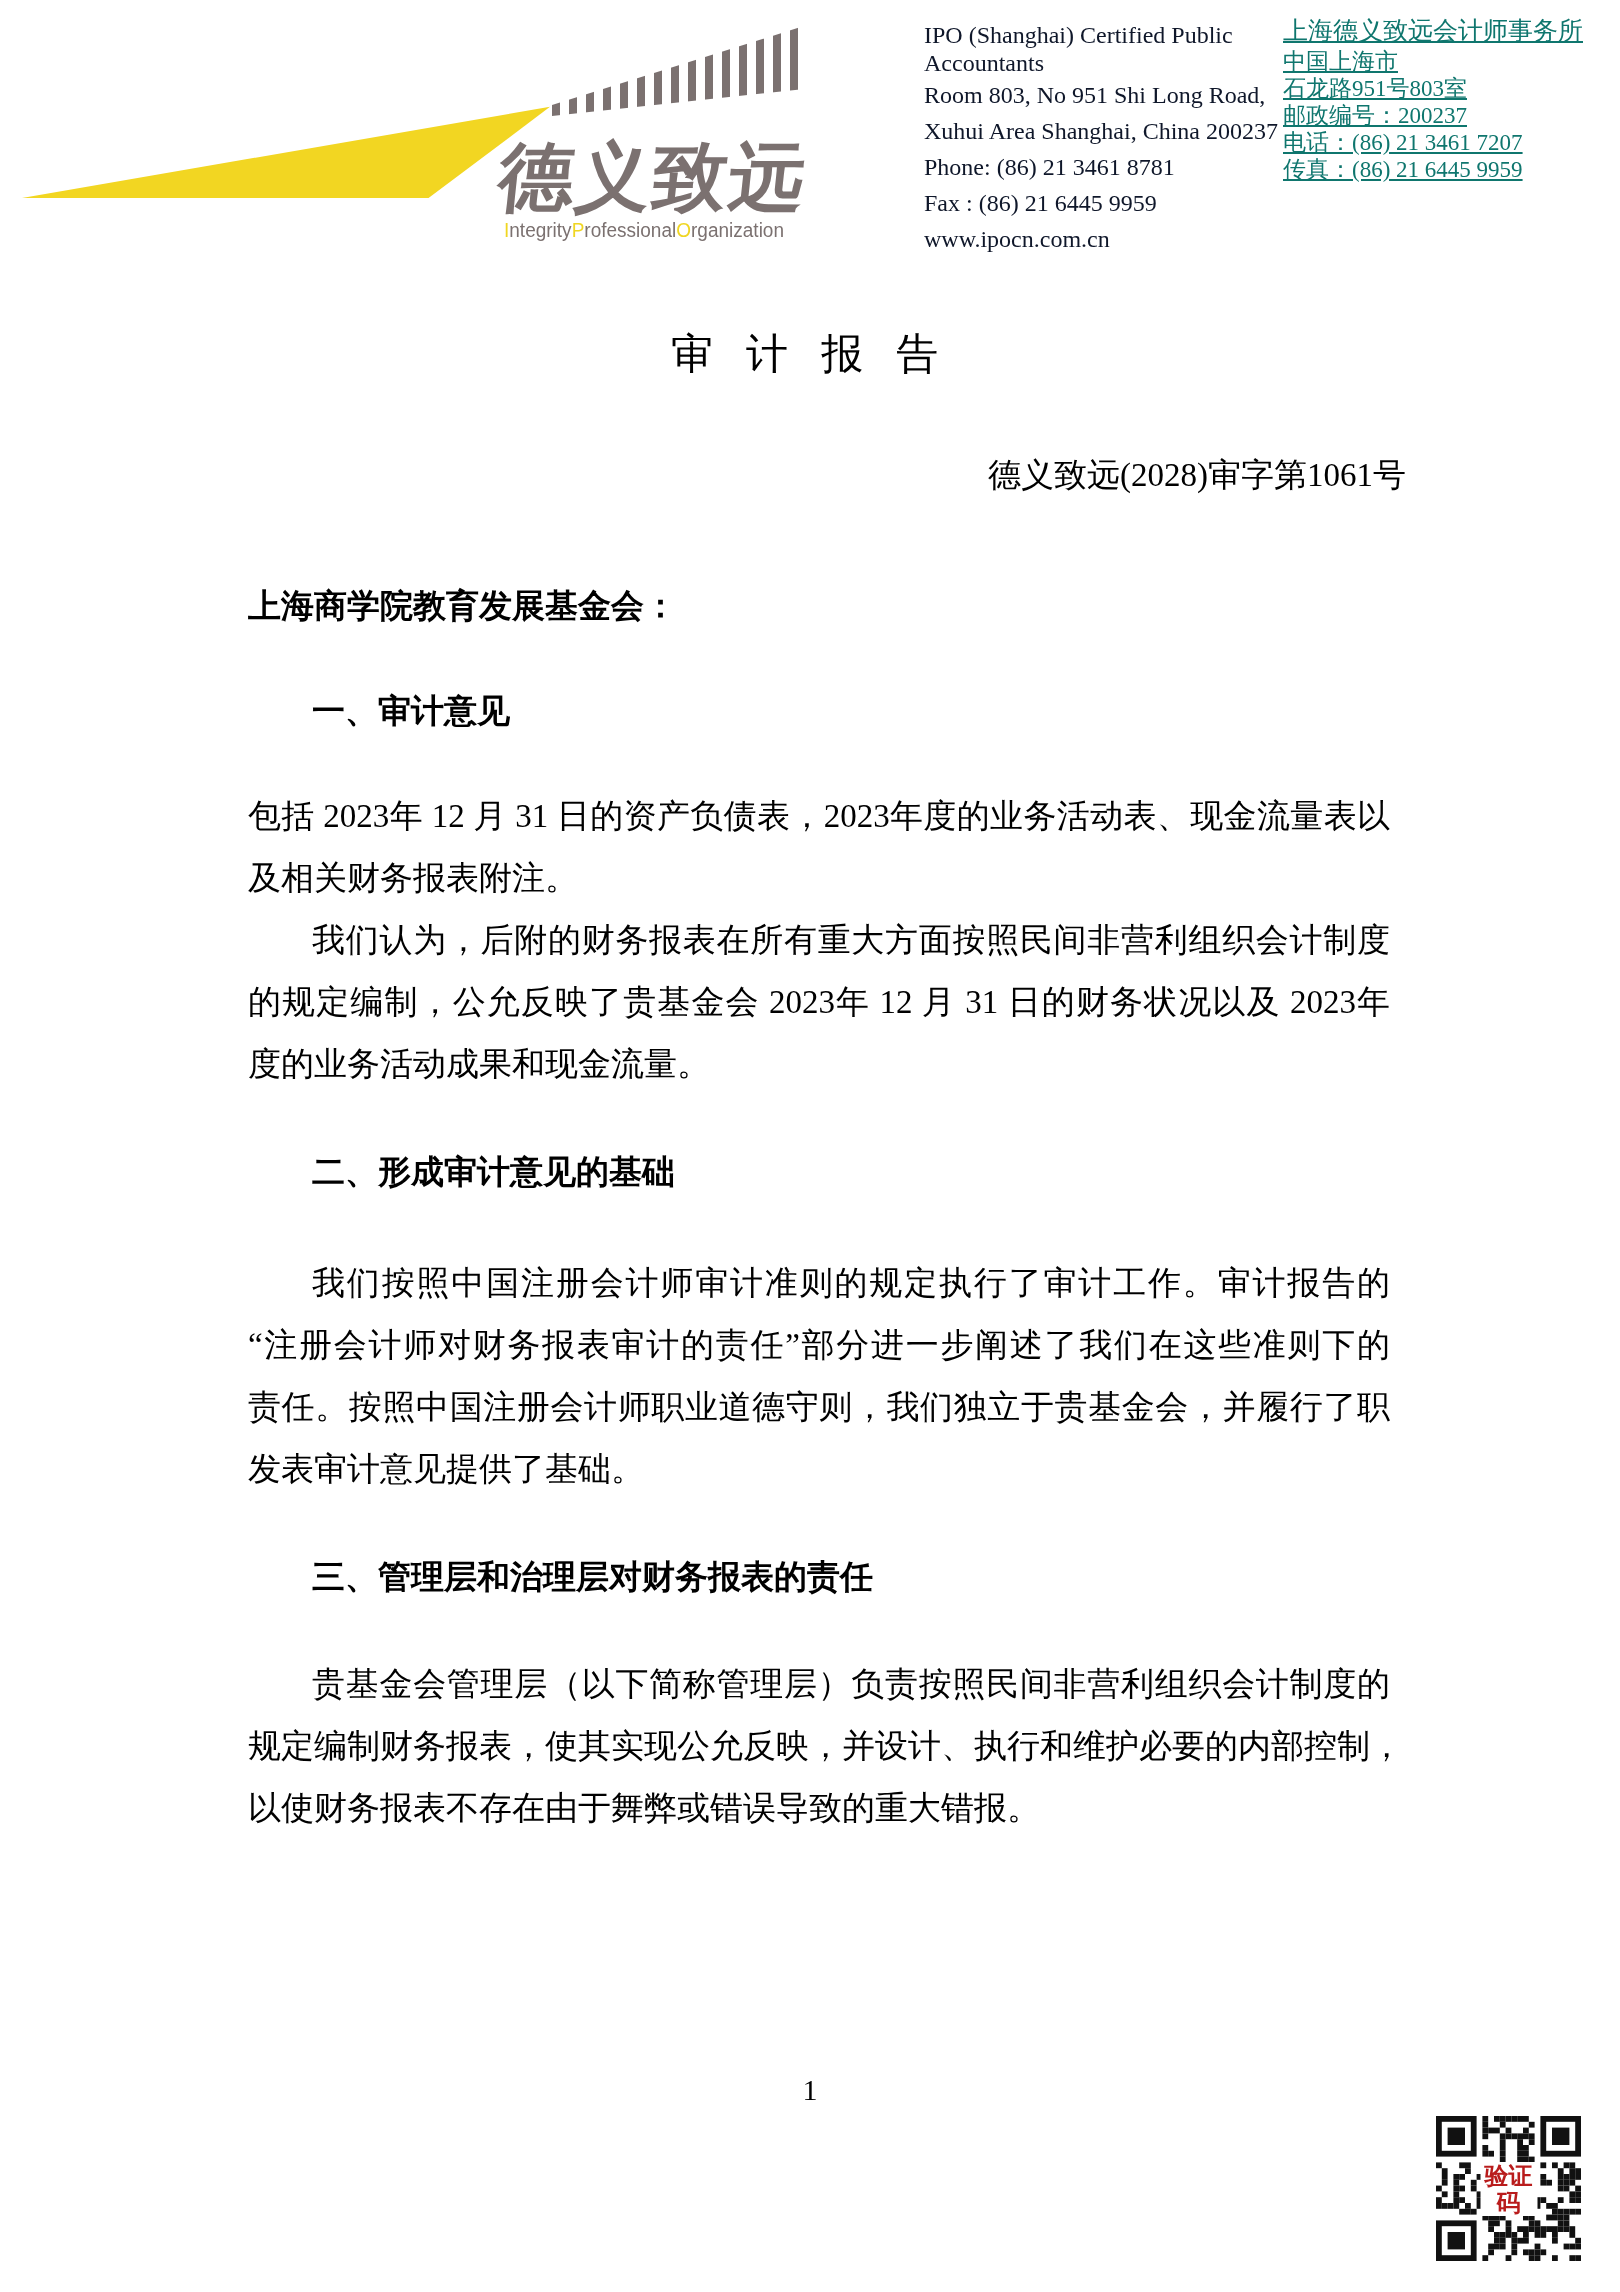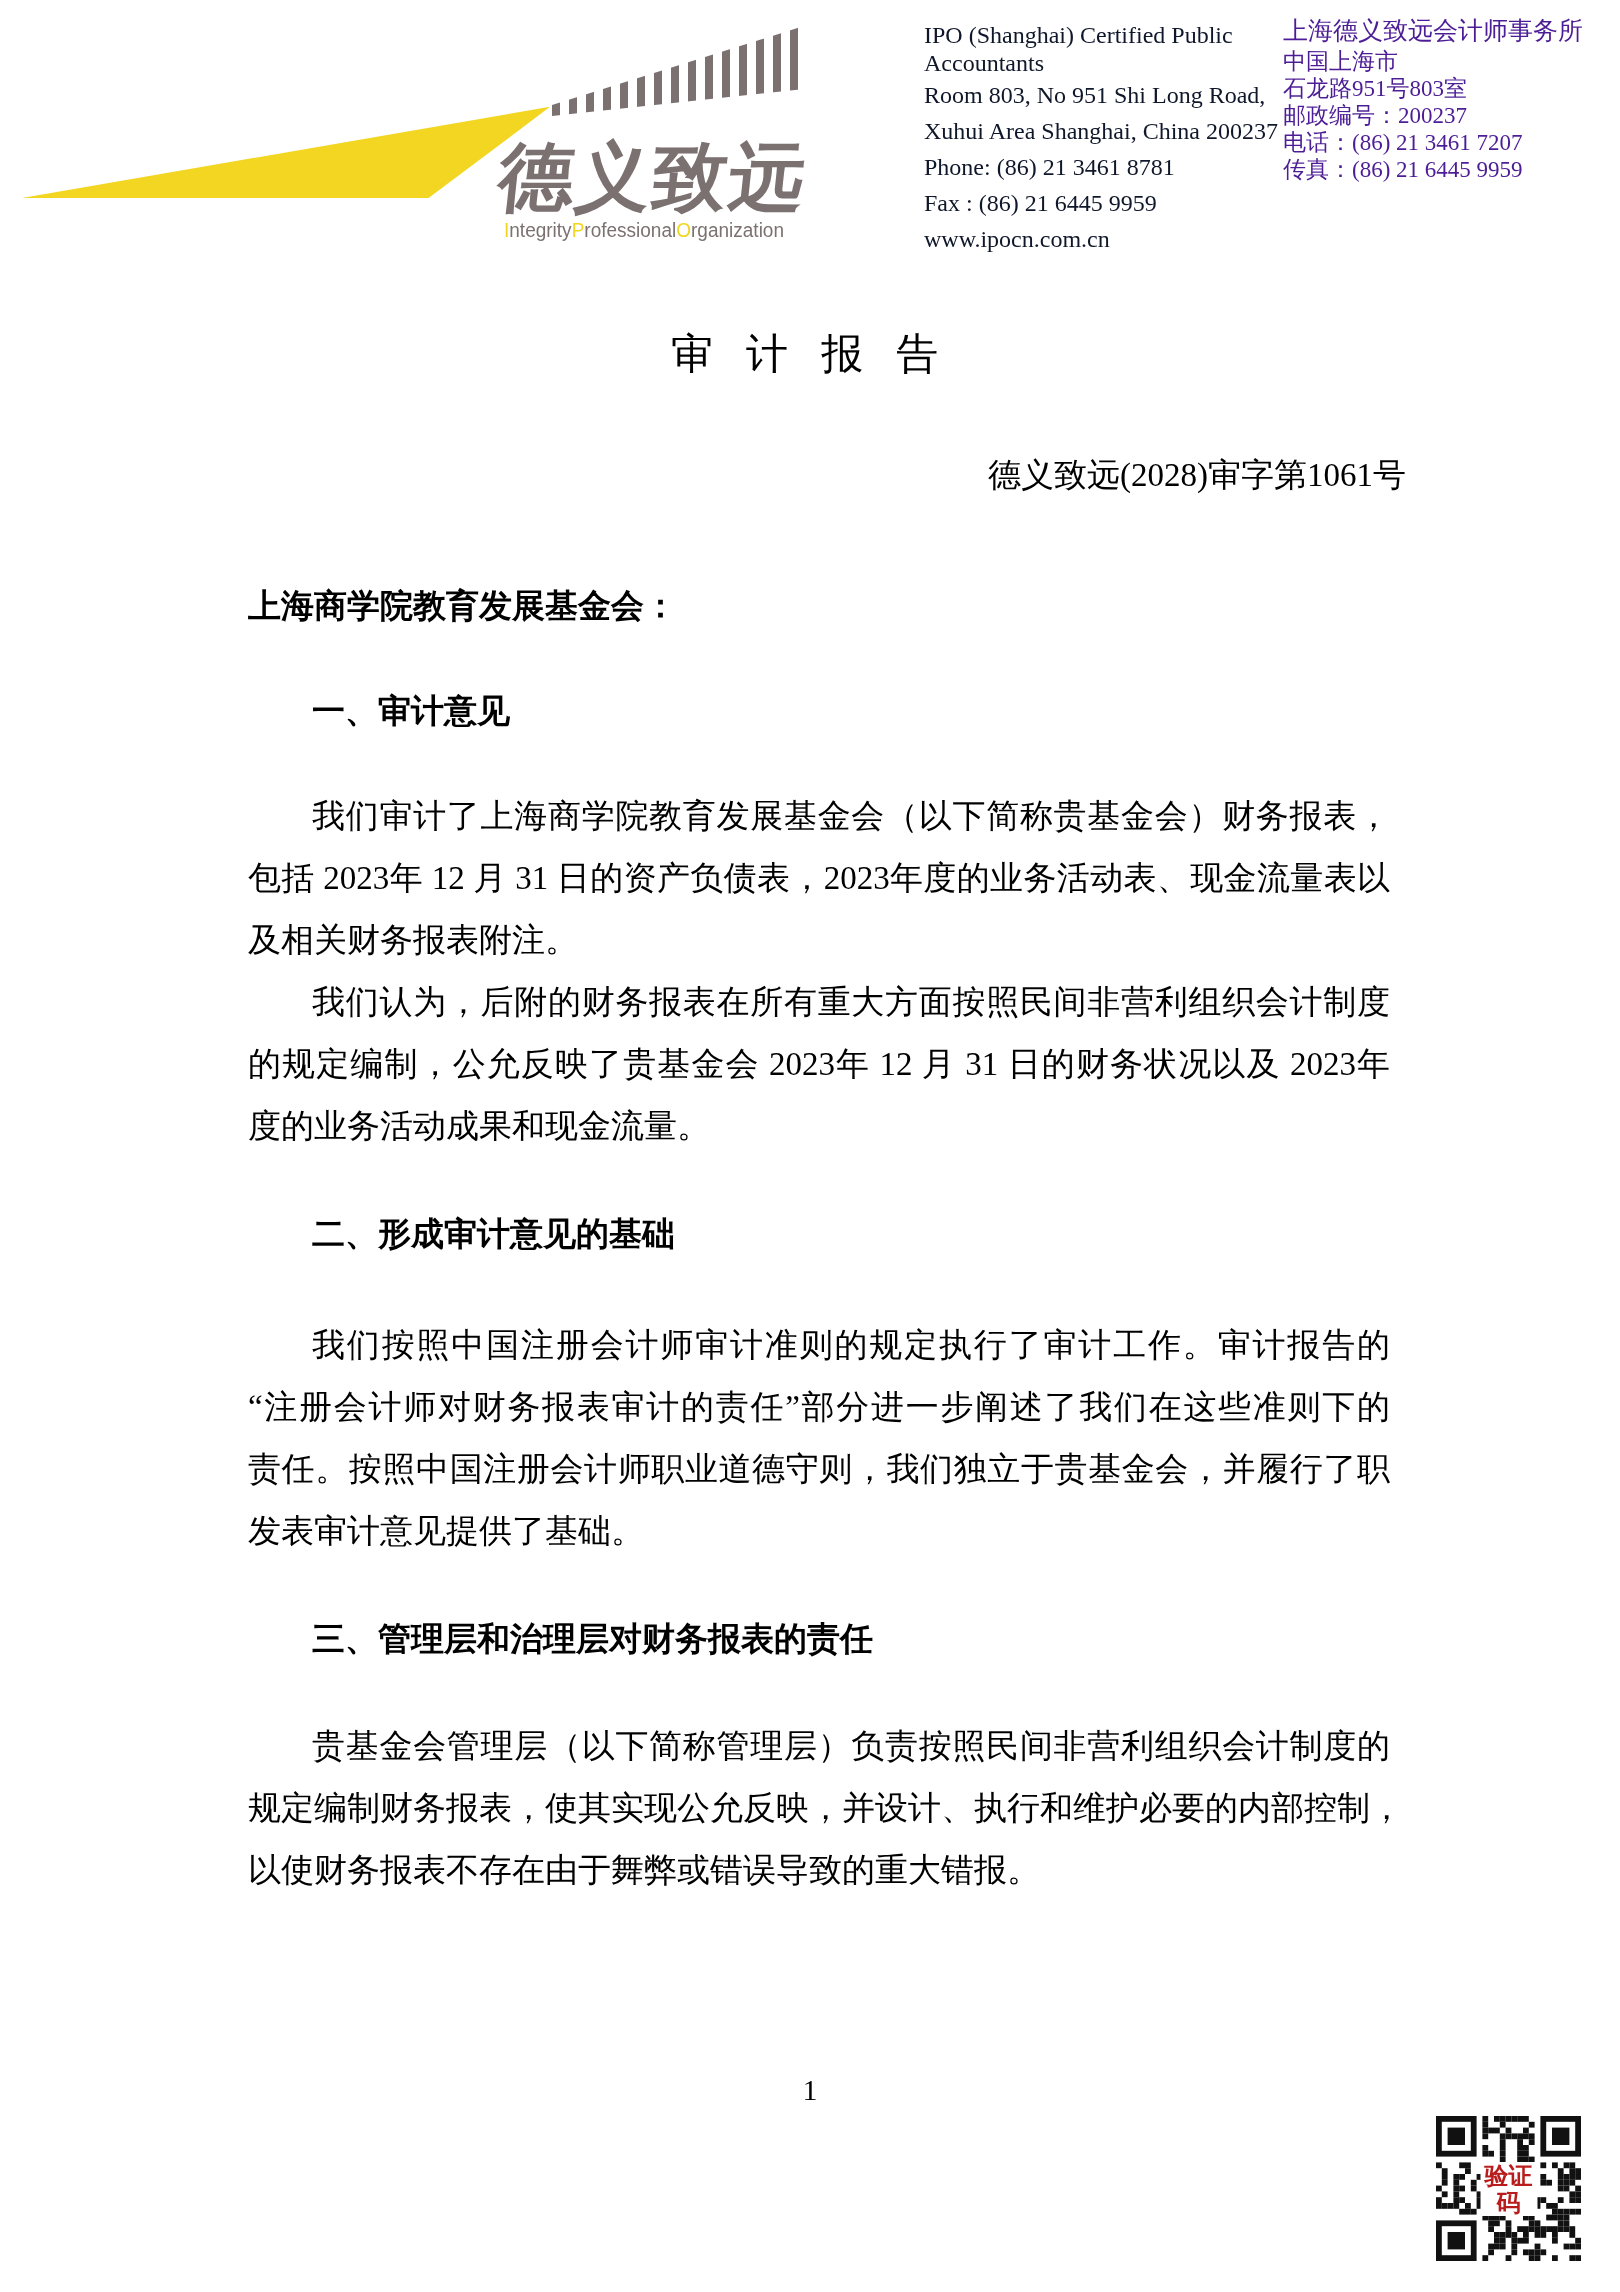--- a/index.html
+++ b/index.html
@@ -39,21 +39,21 @@
   
   .contact-en{
     position:absolute;left:924px;top:19.6px;width:356px;
     font-family:"Liberation Serif", serif;font-size:24px;color:#0f172a;
   }
   .contact-en div{height:36px;line-height:30px;white-space:nowrap;}
   .contact-en div:nth-child(1){height:28px;}
   .contact-en div:nth-child(2){height:32px;}
   .contact-cn{
     position:absolute;left:1283px;top:16px;width:330px;
-    font-family:"Liberation Serif", serif;font-size:23px;color:#4c1d95;
+    font-family:"Liberation Serif", serif;font-size:23px;color:#0f766e;text-decoration:underline;
   }
   .contact-cn div{height:27px;line-height:27px;white-space:nowrap;}
   .contact-cn div:nth-child(1){font-size:25px;height:32px;line-height:30px;}
   
   .doc-title{
     position:absolute;left:0;top:326px;width:1620px;
     text-align:center;
     font-family:"Liberation Sans", sans-serif;
     font-weight:normal;font-size:42px;letter-spacing:10.7px;
     white-space:nowrap;
@@ -134,21 +134,20 @@
   </div>
 
   <div class="doc-title">审 计 报 告</div>
   <div class="doc-number">德义致远(2028)审字第1061号</div>
 
   <div class="body-block">
     <div class="bline salutation">上海商学院教育发展基金会：</div>
 
     <div class="sec-heading h1">一、审计意见</div>
     <div class="para p1">
-      <div class="bline indent jline">我们审计了上海商学院教育发展基金会（以下简称贵基金会）财务报表，</div>
       <div class="bline jline">包括 2023年 12 月 31 日的资产负债表，2023年度的业务活动表、现金流量表以</div>
       <div class="bline lastline">及相关财务报表附注。</div>
     </div>
     <div class="para">
       <div class="bline indent jline">我们认为，后附的财务报表在所有重大方面按照民间非营利组织会计制度</div>
       <div class="bline jline">的规定编制，公允反映了贵基金会 2023年 12 月 31 日的财务状况以及 2023年</div>
       <div class="bline lastline">度的业务活动成果和现金流量。</div>
     </div>
 
     <div class="sec-heading h2">二、形成审计意见的基础</div>

